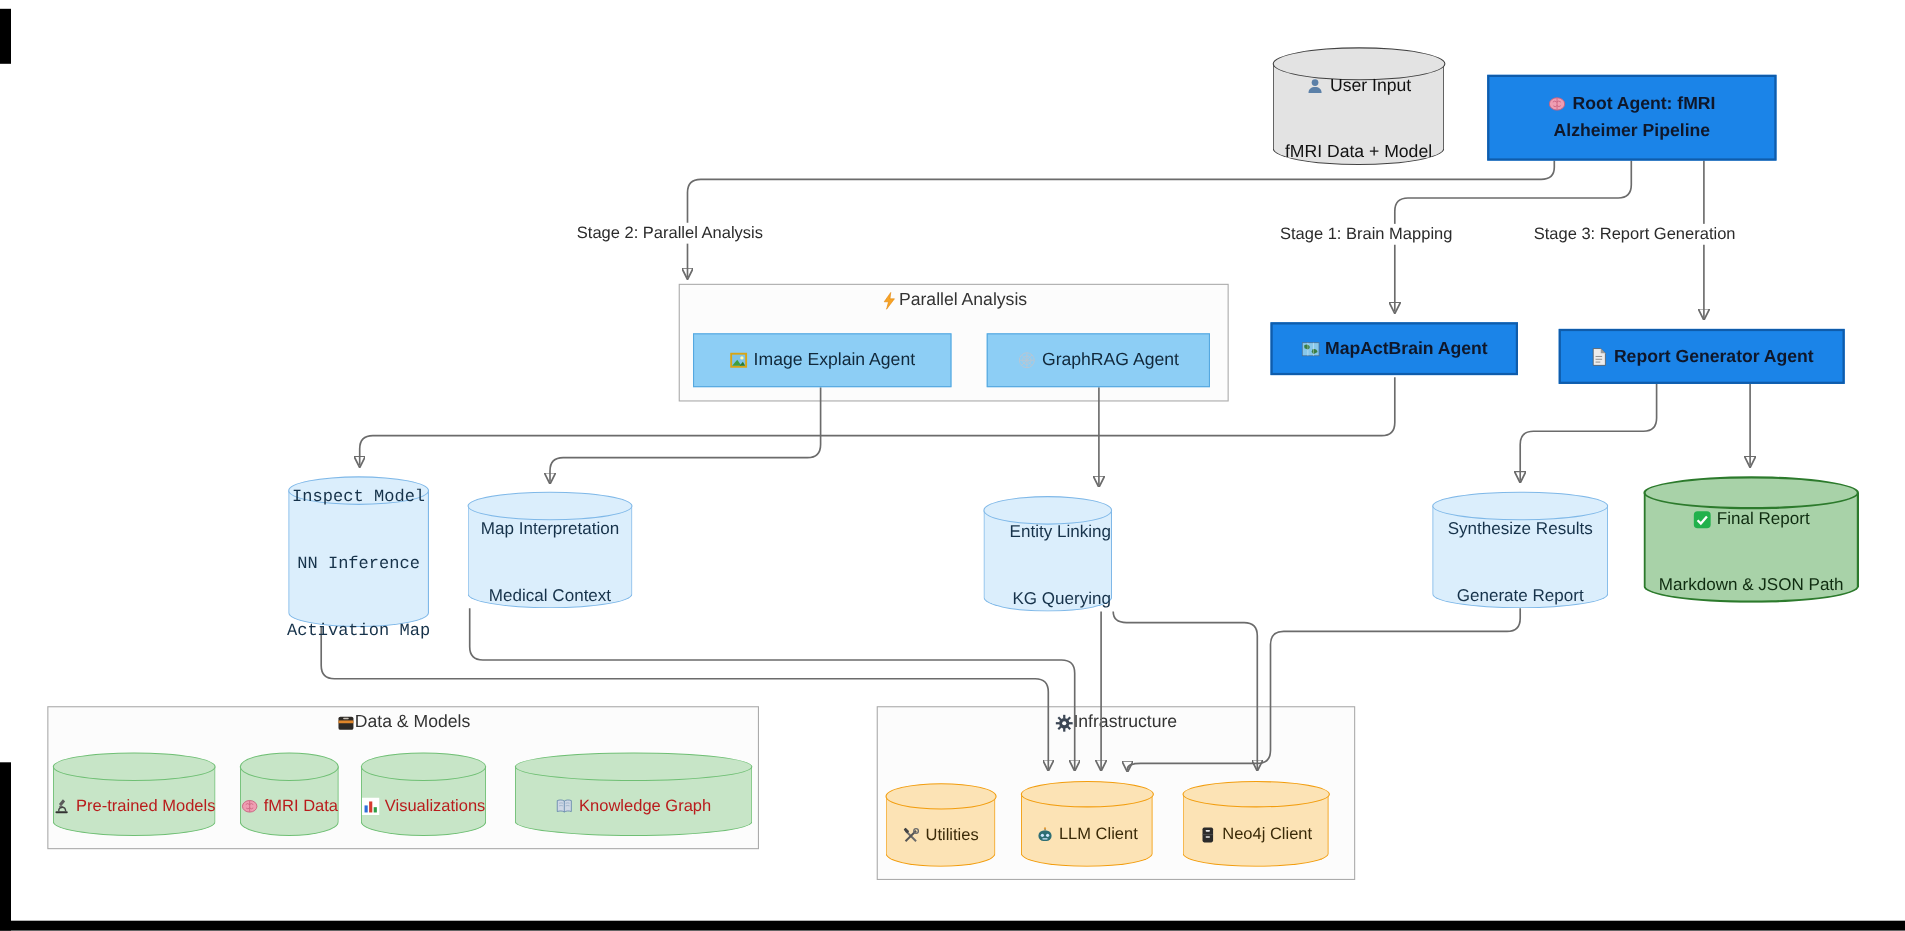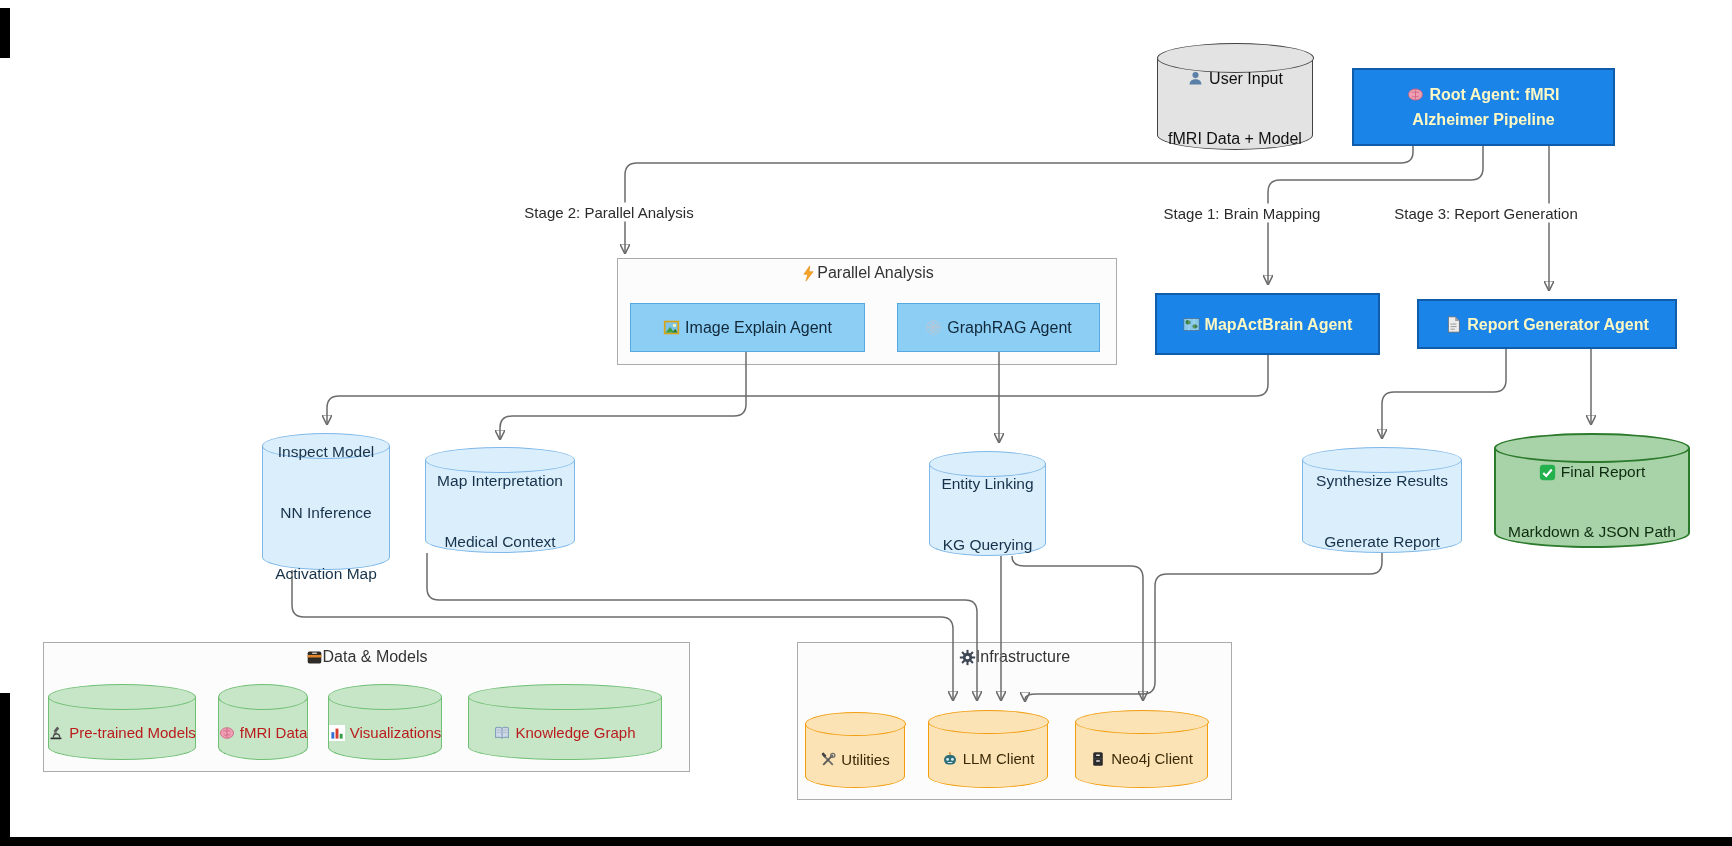--- a/index.html
+++ b/index.html
@@ -14,21 +14,21 @@
   .sglabel{position:absolute;top:5px;left:0;right:0;text-align:center;font-size:16px;color:#333;
            display:flex;align-items:flex-end;justify-content:center;gap:0;}
 
   
   svg.edges{position:absolute;left:0;top:0;}
   svg.edges path{fill:none;stroke:#6b6b6b;stroke-width:1.5px;}
 
   
   .rnode{position:absolute;box-sizing:border-box;display:flex;flex-direction:column;
          align-items:center;justify-content:center;text-align:center;}
-  .agent-primary{background:#1b84e8;border:2px solid #0f5cab;color:#fef9c3;font-weight:bold;font-size:16px;line-height:25px;}
+  .agent-primary{background:#1b84e8;border:2px solid #0f5cab;color:#0f172a;font-weight:bold;font-size:16px;line-height:25px;}
   .agent-secondary{background:#8dcef5;border:1.5px solid #55a8e0;color:#11283a;font-size:16px;}
 
   
   .cyl{position:absolute;box-sizing:border-box;border-style:solid;border-top:none;
        display:flex;flex-direction:column;align-items:center;justify-content:center;text-align:center;
        border-radius:0 0 50% 50% / 0 0 var(--ry) var(--ry);
        padding-top:calc(var(--ry)*0.7);gap:36px;}
   .cyl::before{content:"";position:absolute;box-sizing:border-box;
        left:calc(var(--bw)*-1);top:calc(var(--ry)*-1);
        width:calc(100% + var(--bw)*2);height:calc(var(--ry)*2);
@@ -161,21 +161,21 @@
           <g stroke="#b9c6d2" fill="none" stroke-width="1">
             <circle cx="10" cy="10" r="8"></circle>
             <circle cx="10" cy="10" r="4.5"></circle>
             <path d="M10 2v16M2 10h16M4.3 4.3l11.4 11.4M15.7 4.3 4.3 15.7"></path>
           </g>
         </svg>
       <span>GraphRAG Agent</span>
     </div>
   </div>
 
-  <div class="rnode agent-primary" style="left:1155px;top:293px;width:225px;height:62px;">
+  <div class="rnode agent-primary" style="left:1155px;top:293px;width:225px;height:48px;">
     <div class="nline">
       <svg class="ic" viewBox="0 0 20 20">
           <rect x="1" y="3" width="18" height="14" fill="#87c7ea" stroke="#4a6b8a" stroke-width="0.8"></rect>
           <path d="M3 6q3-2.4 5.2 0t-1.2 4.4L3.4 9z" fill="#3a7d44"></path>
           <path d="M12 10q4.4-1.2 5.4 3l-4.4 2.4-2-2.8z" fill="#3a7d44"></path>
           <path d="M7 3v14M13 3v14" stroke="#ffffff" stroke-width="0.7" opacity="0.55"></path>
         </svg>
       <span>MapActBrain Agent</span>
     </div>
   </div>
@@ -184,32 +184,32 @@
     <div class="nline">
       <svg class="ic" viewBox="0 0 20 20">
           <path d="M4 1h8l5 5v13H4z" fill="#ececec" stroke="#555" stroke-width="0.8"></path>
           <path d="M12 1v5h5z" fill="#9a9a9a"></path>
           <path d="M6.5 9.5h7M6.5 12.5h7M6.5 15.5h5" stroke="#8a8a8a" stroke-width="1"></path>
         </svg>
       <span>Report Generator Agent</span>
     </div>
   </div>
 
-  <div class="cyl cyl-task" style="left:262px;top:446px;width:128px;height:124px;--ry:13px;">
+  <div class="cyl cyl-task" style="left:262px;top:446px;width:128px;height:124px;font-family:Liberation Mono, monospace;--ry:13px;">
     <div class="nline">Inspect Model</div>
     <div class="nline">NN Inference</div>
     <div class="nline">Activation Map</div>
   </div>
 
   <div class="cyl cyl-task" style="left:425px;top:460px;width:150px;height:93px;--ry:13px;">
     <div class="nline">Map Interpretation</div>
     <div class="nline">Medical Context</div>
   </div>
 
-  <div class="cyl cyl-task" style="left:929px;top:464px;width:117px;height:92px;--ry:13px;">
+  <div class="cyl cyl-task" style="left:894px;top:464px;width:117px;height:92px;align-items:flex-end;--ry:13px;">
     <div class="nline">Entity Linking</div>
     <div class="nline">KG Querying</div>
   </div>
 
   <div class="cyl cyl-task" style="left:1302px;top:460px;width:160px;height:93px;--ry:13px;">
     <div class="nline">Synthesize Results</div>
     <div class="nline">Generate Report</div>
   </div>
 
   <div class="cyl cyl-final" style="left:1494px;top:448px;width:196px;height:100px;--ry:15px;">
@@ -251,21 +251,21 @@
       <svg class="ic ic-sm" viewBox="0 0 20 20">
           <rect x="0" y="0" width="20" height="20" fill="#ffffff"></rect>
           <rect x="3" y="9" width="3.6" height="8" fill="#2f6fd6"></rect>
           <rect x="8.2" y="4.5" width="3.6" height="12.5" fill="#d63b2f"></rect>
           <rect x="13.4" y="11" width="3.6" height="6" fill="#2f9e44"></rect>
         </svg>
       <span>Visualizations</span>
     </div>
   </div>
 
-  <div class="cyl cyl-green" style="left:468px;top:697px;width:194px;height:63px;--ry:13px;">
+  <div class="cyl cyl-green" style="left:468px;top:697px;width:216px;height:63px;--ry:13px;">
     <div class="nline">
       <svg class="ic ic-sm" viewBox="0 0 20 20">
           <path d="M10 4C8 2.5 4.5 2.5 2 3.5V16c2.5-1 6-1 8 .5 2-1.5 5.5-1.5 8-.5V3.5C15.5 2.5 12 2.5 10 4z" fill="#cfd8e6" stroke="#5b7fa8" stroke-width="0.9"></path>
           <path d="M10 4v12.5" stroke="#5b7fa8" stroke-width="0.9"></path>
           <path d="M4 6.5c1.7-.5 3.3-.5 4.5 0M4 9.5c1.7-.5 3.3-.5 4.5 0M11.5 6.5c1.7-.5 3.3-.5 4.5 0M11.5 9.5c1.7-.5 3.3-.5 4.5 0" stroke="#8aa2bd" stroke-width="0.7" fill="none"></path>
         </svg>
       <span>Knowledge Graph</span>
     </div>
   </div>
 

